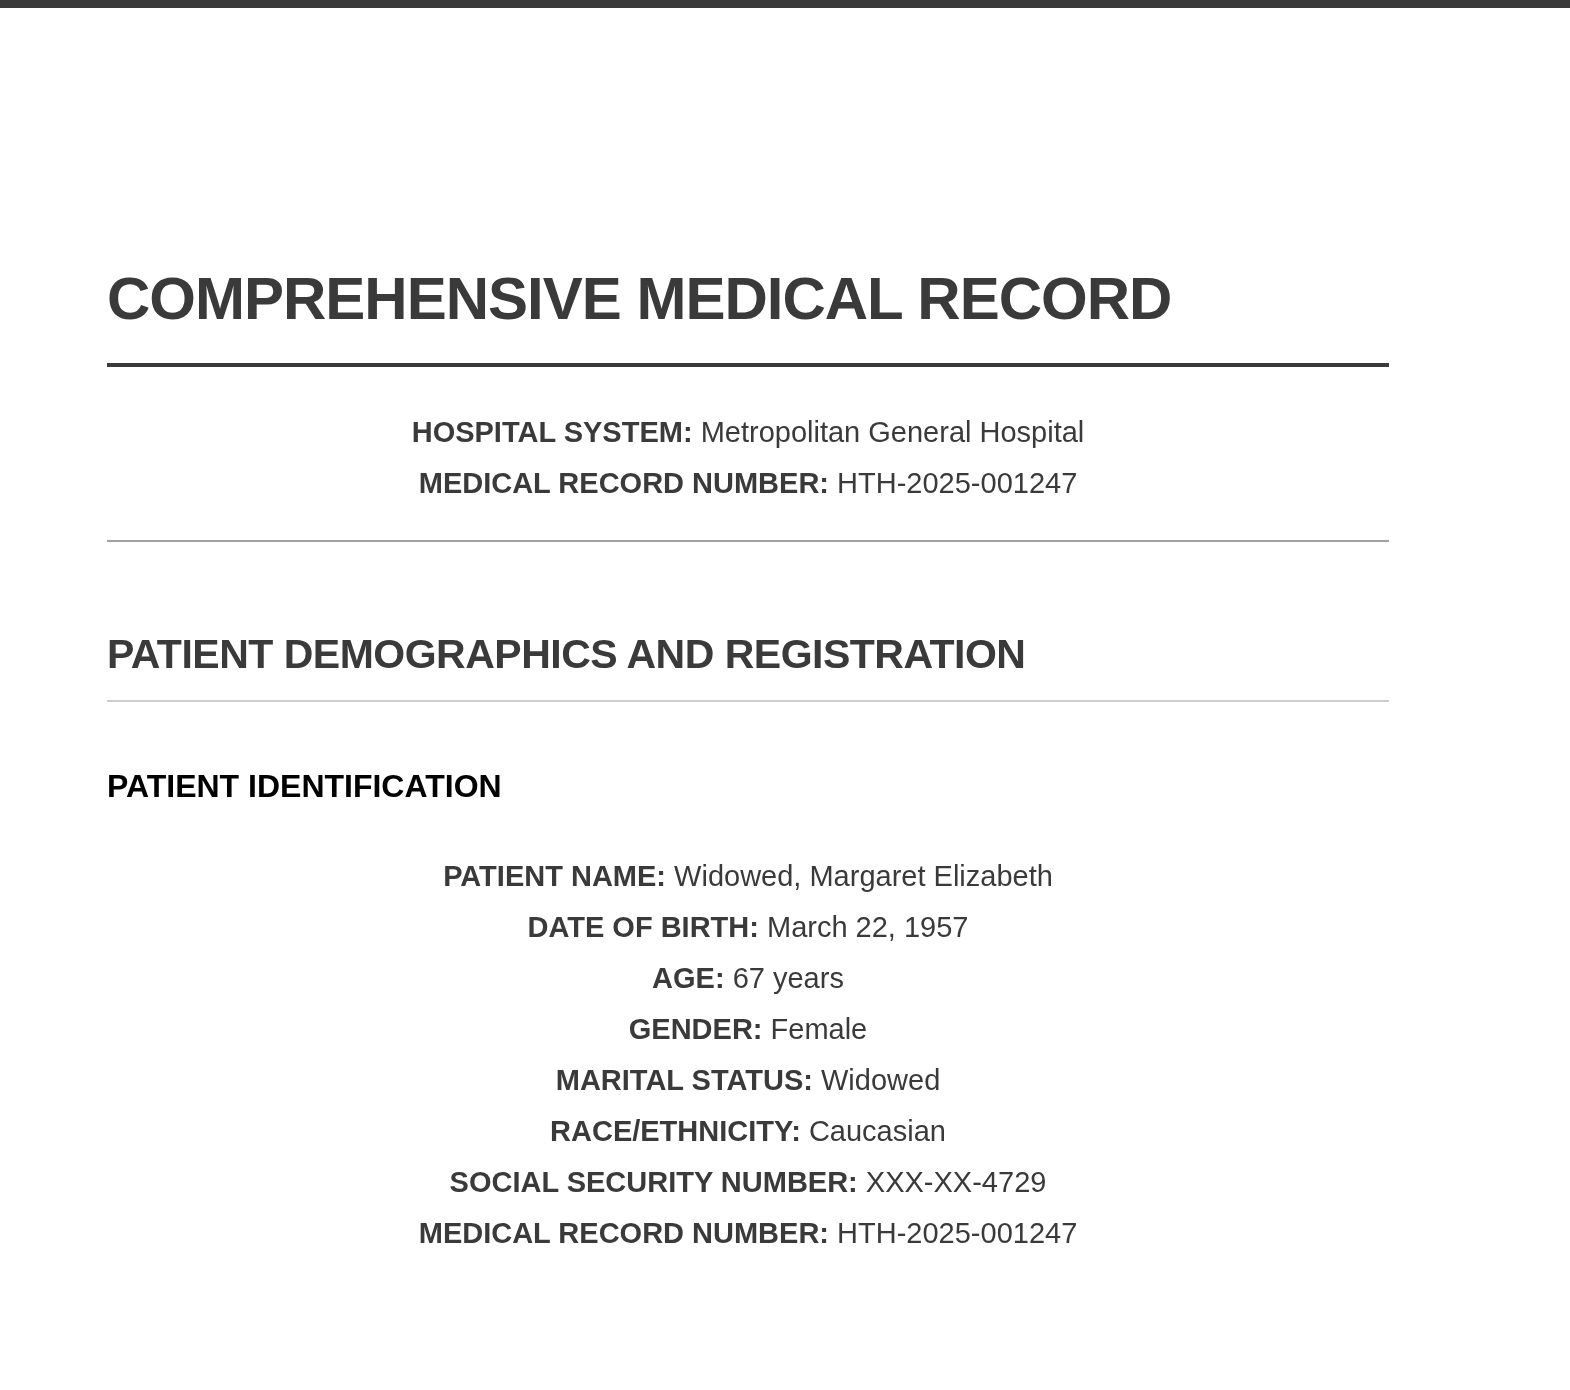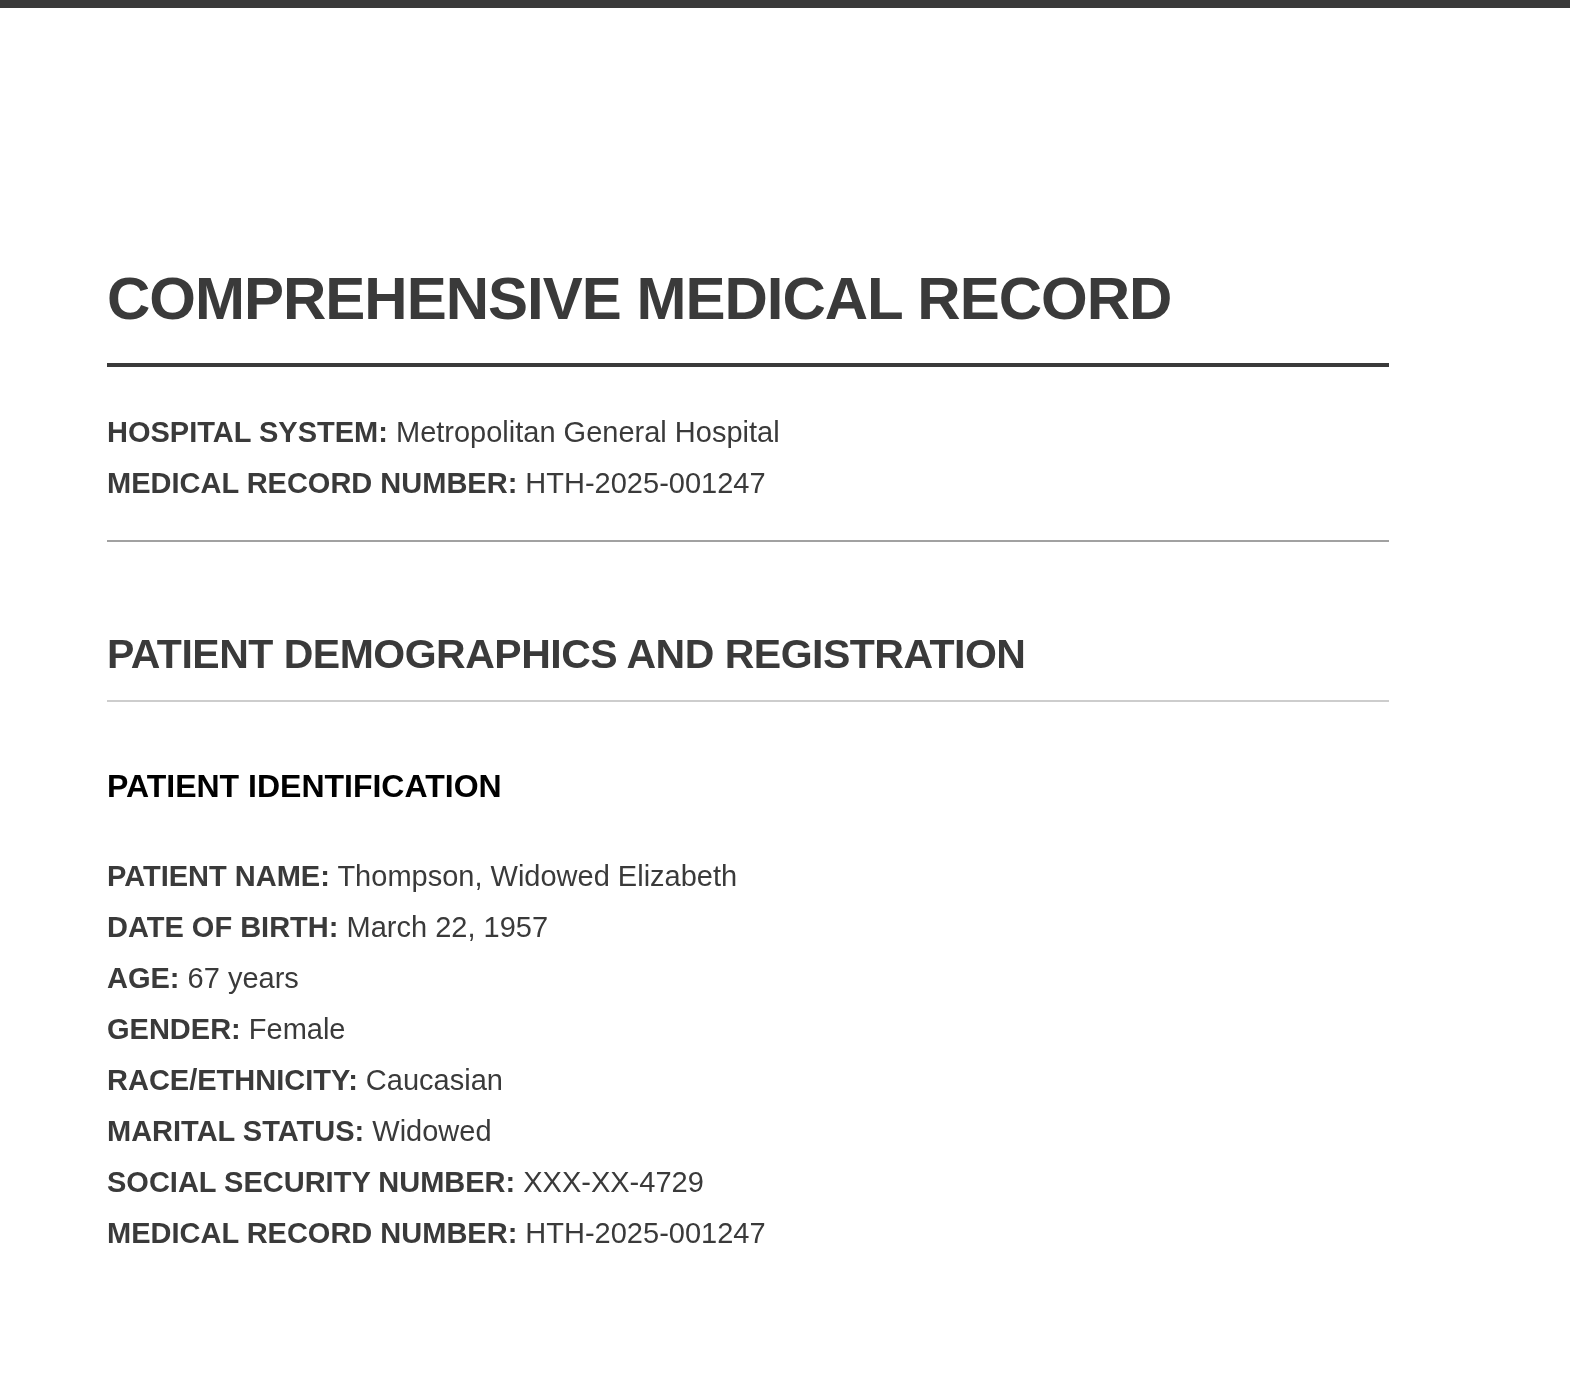--- a/index.html
+++ b/index.html
@@ -28,20 +28,21 @@
     font-size: 60px;
     line-height: 1.15;
     font-weight: 700;
     letter-spacing: -1px;
     color: #3a3a3a;
     padding-bottom: 30px;
     border-bottom: 4px solid #3a3a3a;
   }
   .field-block {
     margin: 0;
+    text-align: center;
   }
   .header-fields {
     margin-top: 40px;
   }
   p.field {
     margin: 0;
     font-size: 29px;
     line-height: 51px;
     color: #3a3a3a;
   }
@@ -96,41 +97,41 @@
 
   <hr class="mid-rule">
 
   <h2 class="section-heading">PATIENT DEMOGRAPHICS AND REGISTRATION</h2>
 
   <h3 class="subsection-heading">PATIENT IDENTIFICATION</h3>
 
   <div class="field-block patient-fields">
     <p class="field">
       <strong>PATIENT NAME:</strong>
-      <span>Thompson, Widowed Elizabeth</span>
+      <span>Widowed, Margaret Elizabeth</span>
     </p>
     <p class="field">
       <strong>DATE OF BIRTH:</strong>
       <span>March 22, 1957</span>
     </p>
     <p class="field">
       <strong>AGE:</strong>
       <span>67 years</span>
     </p>
     <p class="field">
       <strong>GENDER:</strong>
       <span>Female</span>
     </p>
     <p class="field">
+      <strong>MARITAL STATUS:</strong>
+      <span>Widowed</span>
+    </p>
+    <p class="field">
       <strong>RACE/ETHNICITY:</strong>
       <span>Caucasian</span>
-    </p>
-    <p class="field">
-      <strong>MARITAL STATUS:</strong>
-      <span>Widowed</span>
     </p>
     <p class="field">
       <strong>SOCIAL SECURITY NUMBER:</strong>
       <span>XXX-XX-4729</span>
     </p>
     <p class="field">
       <strong>MEDICAL RECORD NUMBER:</strong>
       <span>HTH-2025-001247</span>
     </p>
   </div>

